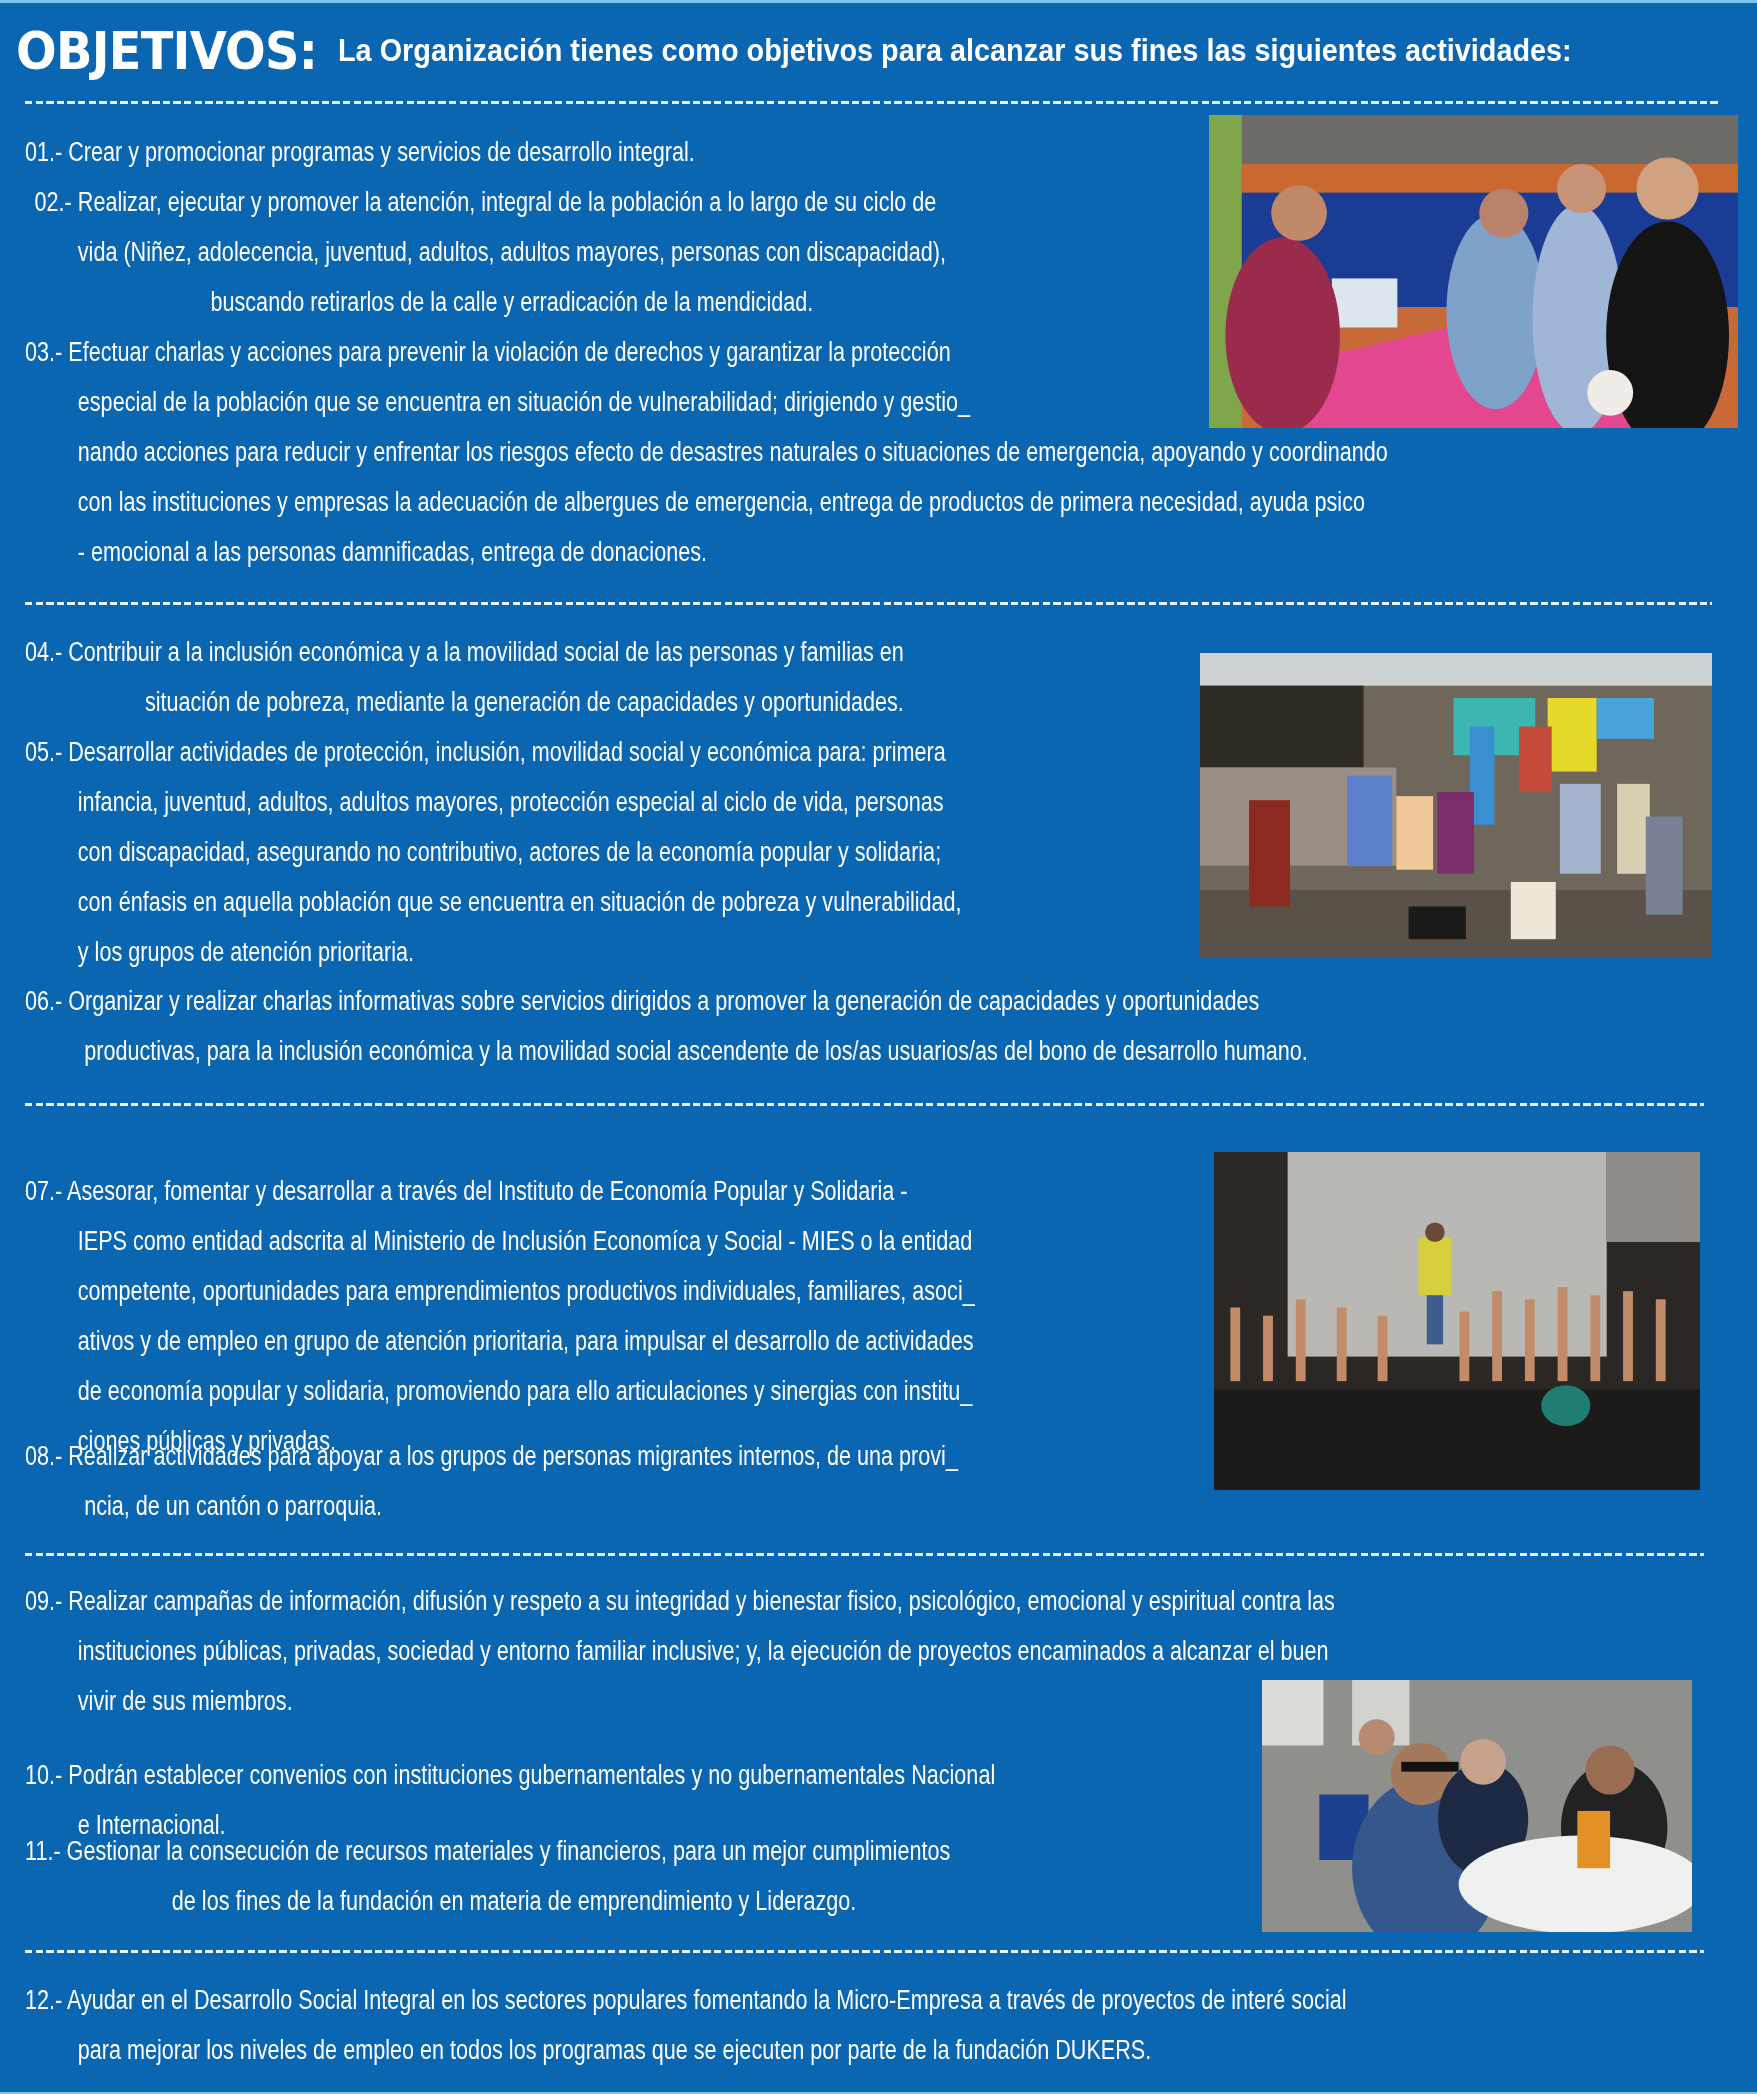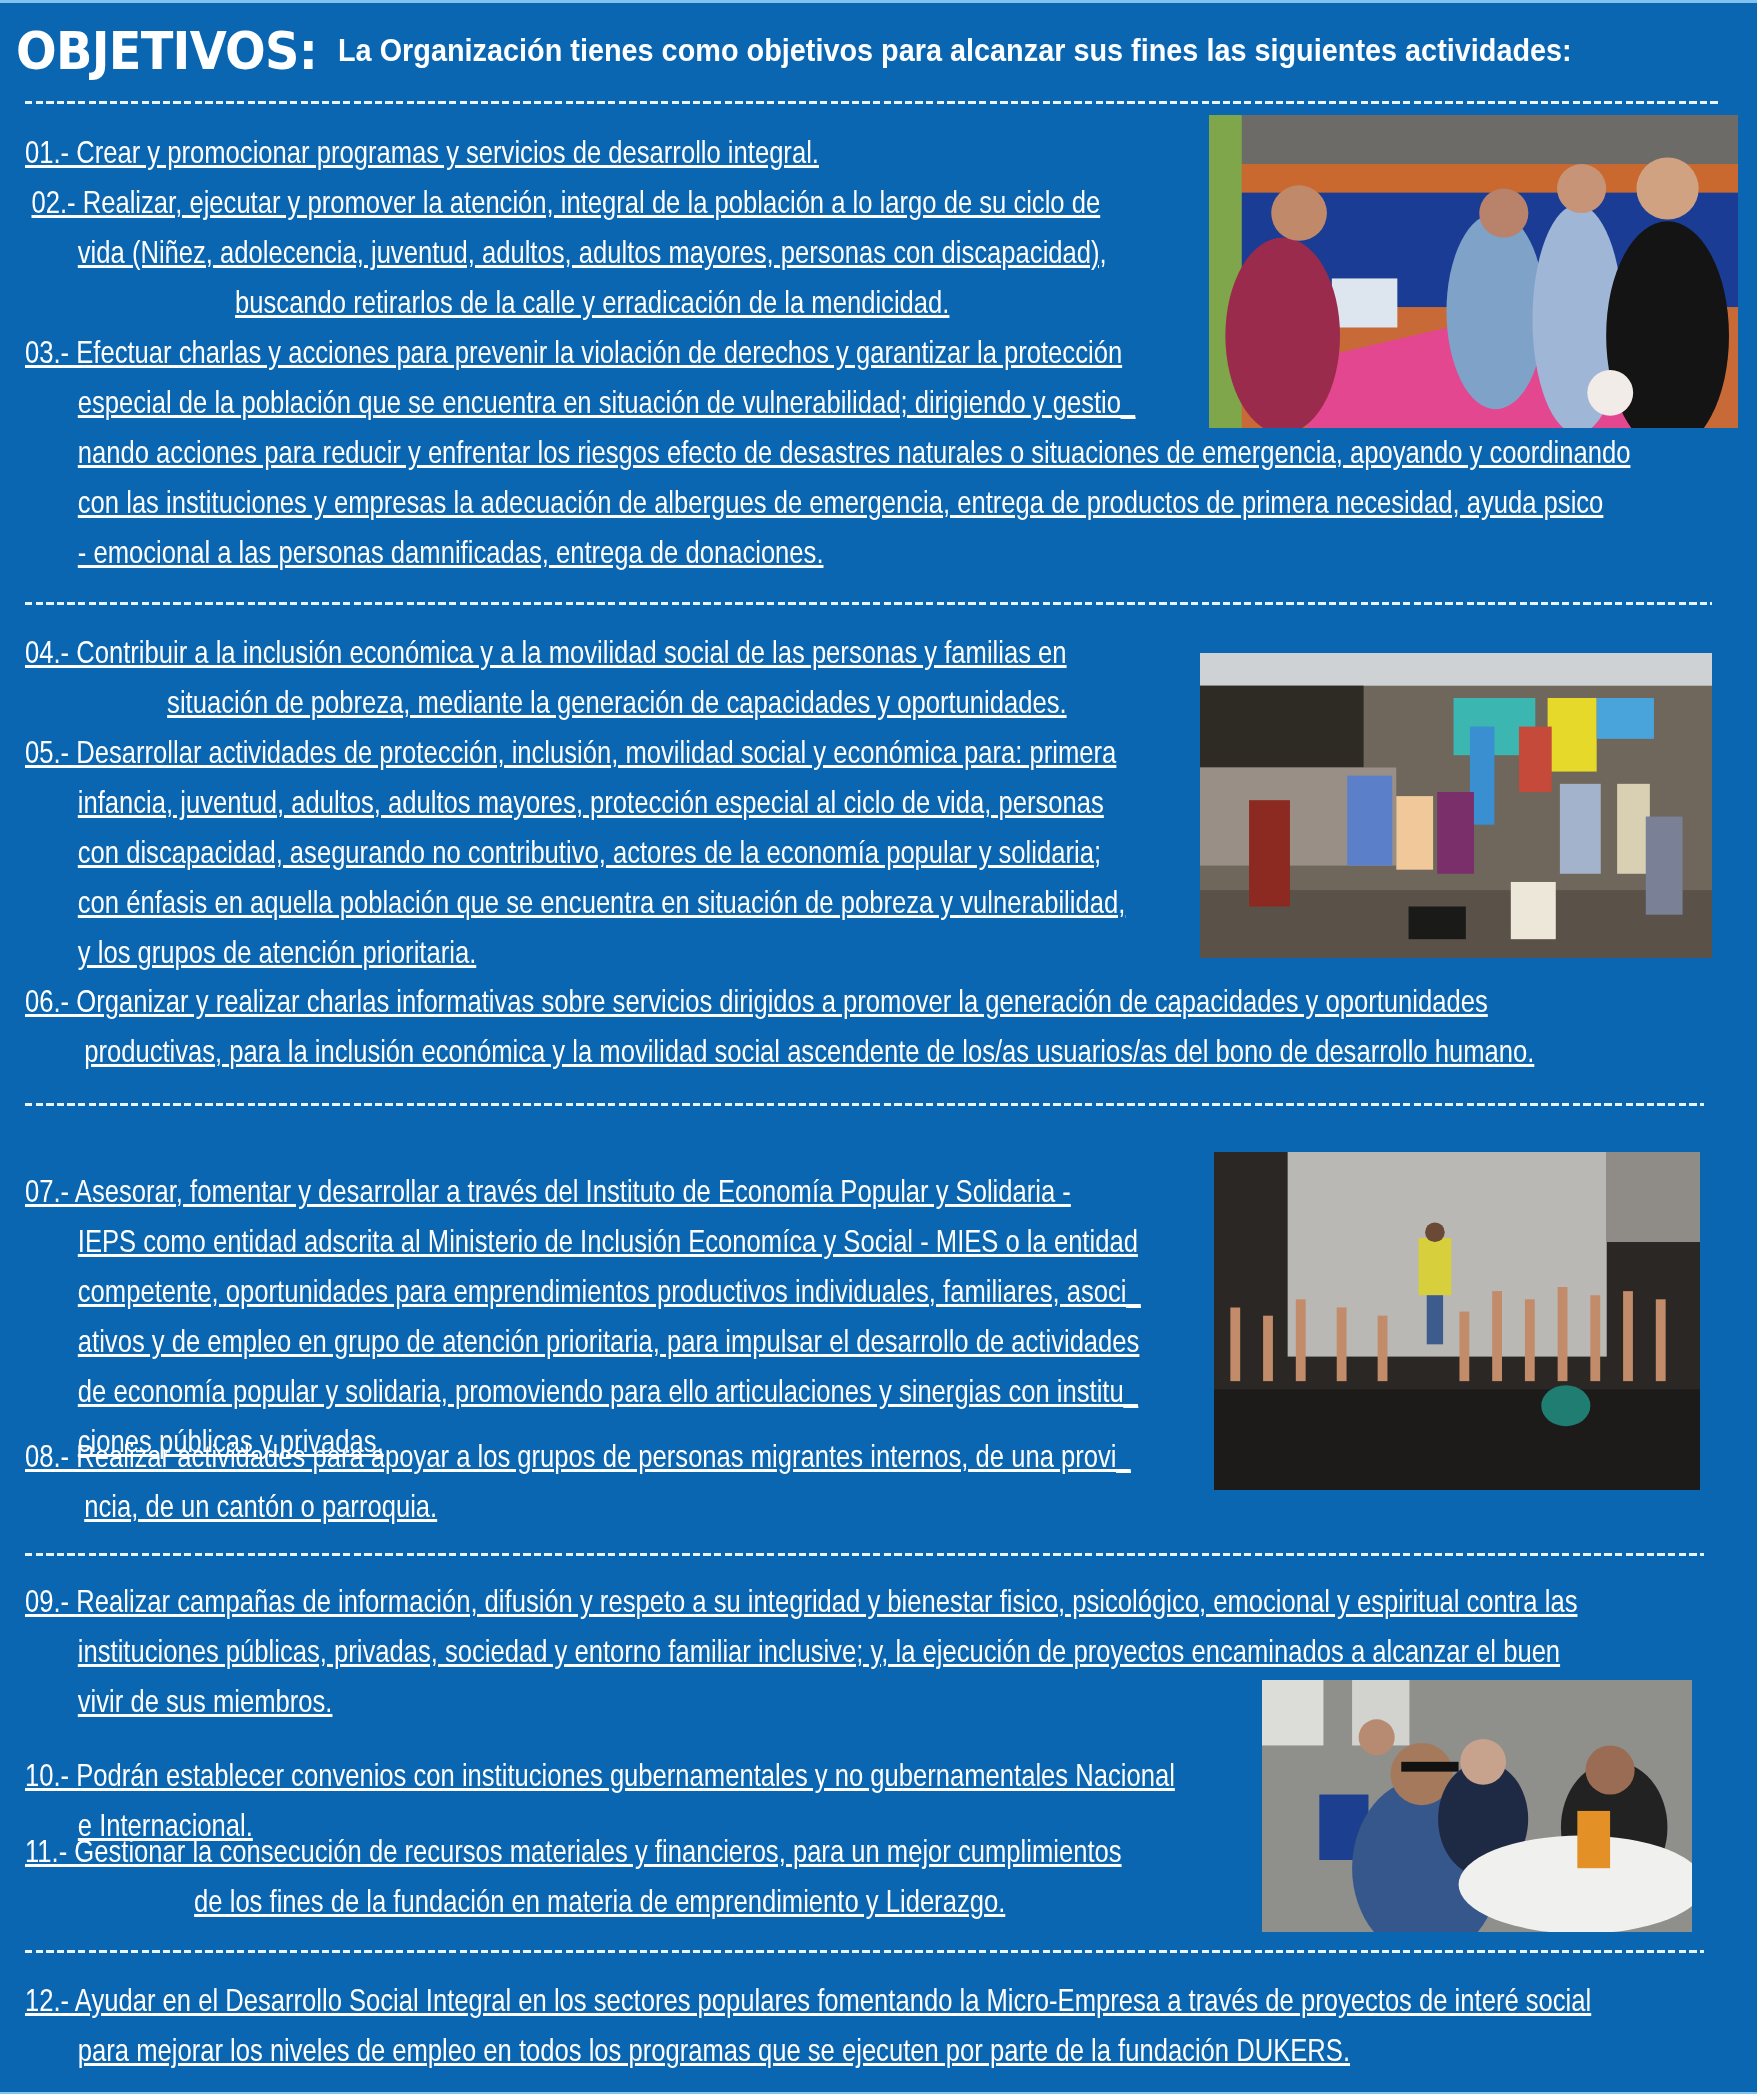--- a/index.html
+++ b/index.html
@@ -29,23 +29,22 @@
   .title-sub {
     font-family:"Liberation Sans", sans-serif;
     font-weight:bold; font-size:31px;
     transform:scaleX(0.93); transform-origin:left;
   }
   .divider {
     position:absolute; left:24.5px; height:3.3px;
     background-image:repeating-linear-gradient(90deg,#e8f4ff 0 7.4px, transparent 7.4px 10.6px);
   }
   .item {
-    position:absolute; left:24.5px; font-size:32px; line-height:50px;
+    position:absolute; left:24.5px; font-size:27px; line-height:50px;
     white-space:nowrap;
-    text-decoration:underline;
   }
   .line {
     display:block;
     transform:scaleX(0.80); transform-origin:left;
   }
   .line.cont { padding-left:66px; }
   .line.cont2 { padding-left:74px; }
   .photo {
     position:absolute; overflow:hidden;
   }

